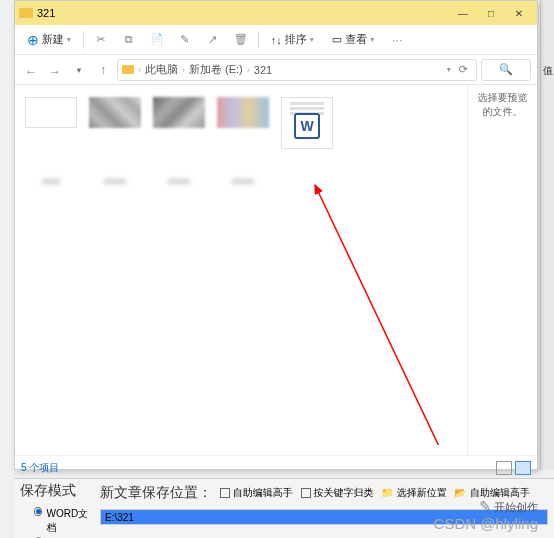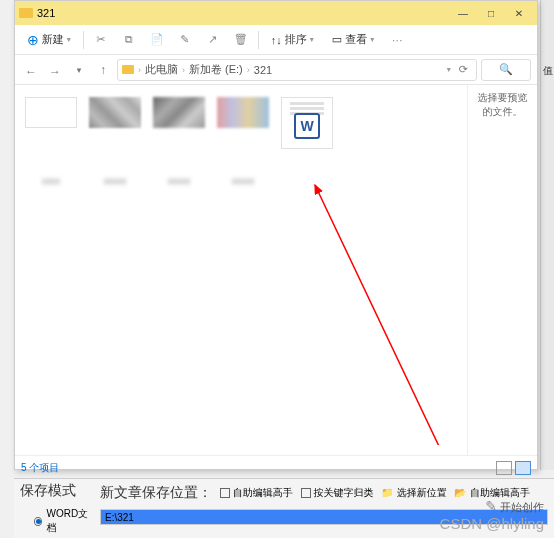--- a/index.html
+++ b/index.html
@@ -36,24 +36,24 @@
   .preview { width: 70px; border-left: 1px solid #eee; display: flex; align-items: flex-start; justify-content: center; font-size: 10px; color: #666; writing-mode: horizontal-tb; text-align: center; padding: 6px; }
   .status { height: 20px; border-top: 1px solid #eee; display: flex; align-items: flex-end; padding: 0 6px; font-size: 10px; color: #0066cc; }
   .status .spacer { flex: 1; }
   .viewbtn { width: 16px; height: 14px; border: 1px solid #999; margin-left: 3px; }
   .viewbtn.active { background: #cfe4fa; border-color: #4a90d9; }
   .arrow { position: absolute; pointer-events: none; }
   .bottom-panel { position: absolute; left: 14px; bottom: 0; right: 0; height: 60px; background: #f4f4f4; border-top: 1px solid #ccc; font-size: 10px; }
   .bp-row { display: flex; align-items: center; height: 20px; padding: 0 10px; gap: 8px; }
   .bp-label { font-size: 14px; color: #333; }
   .radio-group { display: flex; flex-direction: column; gap: 2px; padding: 4px 0 4px 20px; font-size: 10px; }
-  .radio-item { display: flex; align-items: center; gap: 4px; }
+  .radio-item { display: flex; align-items: flex-start; gap: 4px; }
   .radio { width: 9px; height: 9px; border: 1px solid #666; border-radius: 50%; display: inline-flex; align-items: center; justify-content: center; }
   .radio.checked::after { content: ""; width: 5px; height: 5px; background: #0066cc; border-radius: 50%; }
-  .bp-right { position: absolute; right: 10px; bottom: 6px; text-align: right; font-size: 11px; color: #555; }
+  .bp-right { position: absolute; right: 16px; bottom: 6px; text-align: right; font-size: 11px; color: #555; }
   .bp-right .pen { font-size: 14px; color: #888; }
   .cb { width: 10px; height: 10px; border: 1px solid #666; display: inline-block; vertical-align: middle; }
   .bp-input { flex: 1; height: 16px; border: 1px solid #ccc; background: #3b82f6; padding: 0 4px; font-size: 10px; display: flex; align-items: center; }
   .side-strip { position: absolute; right: 0; top: 0; width: 14px; height: 470px; background: #e8e8e8; border-left: 1px solid #ccc; }
   .side-lbl { position: absolute; right: 1px; top: 64px; font-size: 10px; color: #333; }
   .bp-container { display:flex; }
   .bp-left { width: 80px; }
   .bp-main { flex:1; padding:4px 6px; }
 </style>
 </head>

